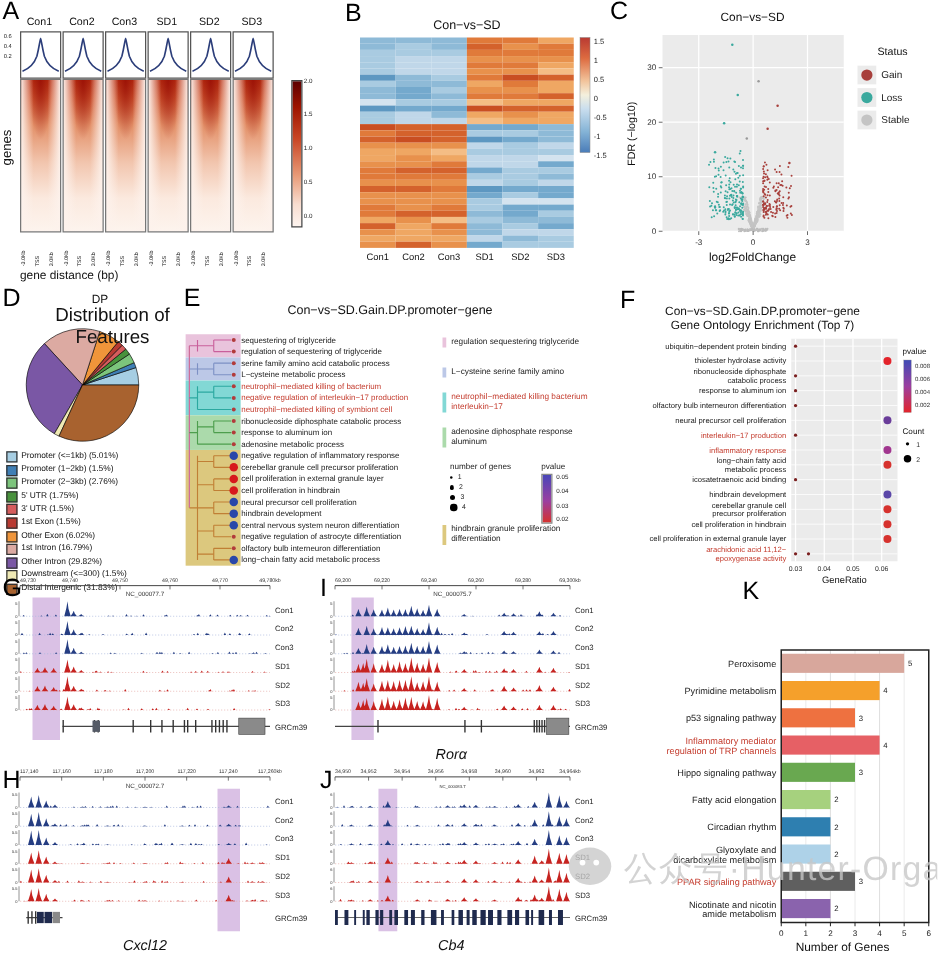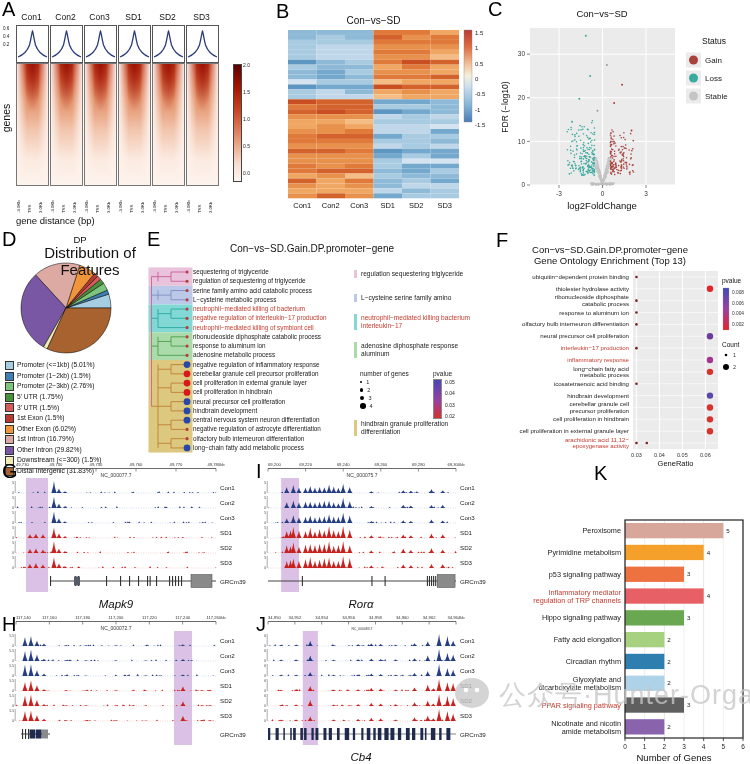--- a/index.html
+++ b/index.html
@@ -1470,21 +1470,21 @@
             <span>0.03</span>
             <span>0.02</span>
           </div>
         </div>
       </div>
     </div>
 
   <div class="panel" id="panel-f" style="left:470px;top:225px;width:280px;height:245px">
     <div class="plabel" style="left:26px;top:4px">F</div>
     <div class="ctitle" style="left:0;top:19px;width:280px;font-size:9.5px">Con−vs−SD.Gain.DP.promoter−gene</div>
-    <div class="ctitle" style="left:0;top:30px;width:280px;font-size:9.5px">Gene Ontology Enrichment (Top 13)</div>
+    <div class="ctitle" style="left:0;top:30px;width:280px;font-size:9.5px">Gene Ontology Enrichment (Top 7)</div>
   <svg width="280" height="245" viewBox="0 0 280 245" style="position: absolute; left: 0px; top: 0px;">
         <rect x="163" y="46" width="85" height="178" fill="#ebebeb"></rect>
         <line x1="163" y1="51.93333333333334" x2="248" y2="51.93333333333334" stroke="#fff" stroke-width="0.6"></line>
         <line x1="163" y1="63.8" x2="248" y2="63.8" stroke="#fff" stroke-width="0.6"></line>
         <line x1="163" y1="75.66666666666667" x2="248" y2="75.66666666666667" stroke="#fff" stroke-width="0.6"></line>
         <line x1="163" y1="87.53333333333333" x2="248" y2="87.53333333333333" stroke="#fff" stroke-width="0.6"></line>
         <line x1="163" y1="99.4" x2="248" y2="99.4" stroke="#fff" stroke-width="0.6"></line>
         <line x1="163" y1="111.26666666666667" x2="248" y2="111.26666666666667" stroke="#fff" stroke-width="0.6"></line>
         <line x1="163" y1="123.13333333333334" x2="248" y2="123.13333333333334" stroke="#fff" stroke-width="0.6"></line>
         <line x1="163" y1="135" x2="248" y2="135" stroke="#fff" stroke-width="0.6"></line>
@@ -1551,21 +1551,20 @@
         <text x="252" y="122" font-size="6.5" fill="#111">Count</text>
         <circle cx="256" cy="130" r="1.3" fill="#000"></circle>
         <text x="263" y="132.3" font-size="5.5" fill="#333">1</text>
         <circle cx="256" cy="142" r="3" fill="#000"></circle>
         <text x="263" y="144.3" font-size="5.5" fill="#333">2</text>
       </svg>
     </div>
 
   <div class="panel" id="panel-g" style="left:0;top:458px;width:252px;height:153px">
     <div class="plabel" style="left:2px;top:2px">G</div>
-    <div class="gene-name">Mapk9</div>
   <svg width="252" height="153" viewBox="0 0 252 153" style="position: absolute; left: 0px; top: 0px;">
         <line x1="16" y1="10.5" x2="216" y2="10.5" stroke="#444" stroke-width="0.8"></line>
         <text x="16" y="7.5" text-anchor="start" font-size="4.2" fill="#333">49,730</text>
         <line x1="16" y1="10.5" x2="16" y2="13.5" stroke="#444" stroke-width="0.6"></line>
         <text x="56" y="7.5" text-anchor="middle" font-size="4.2" fill="#333">49,740</text>
         <line x1="56" y1="10.5" x2="56" y2="13.5" stroke="#444" stroke-width="0.6"></line>
         <text x="96" y="7.5" text-anchor="middle" font-size="4.2" fill="#333">49,750</text>
         <line x1="96" y1="10.5" x2="96" y2="13.5" stroke="#444" stroke-width="0.6"></line>
         <text x="136" y="7.5" text-anchor="middle" font-size="4.2" fill="#333">49,760</text>
         <line x1="136" y1="10.5" x2="136" y2="13.5" stroke="#444" stroke-width="0.6"></line>
@@ -1627,20 +1626,21 @@
         <rect x="175" y="118" width="1.1" height="10" fill="#333"></rect>
         <rect x="178" y="118" width="1.1" height="10" fill="#333"></rect>
         <rect x="181" y="118" width="1.1" height="10" fill="#333"></rect>
         <rect x="74" y="118.5" width="6" height="9" fill="#555b66"></rect>
         <rect x="191" y="116.5" width="21" height="13" fill="#8a8a8a" stroke="#444" stroke-width="0.5"></rect>
         <text x="220" y="126" font-size="6.2" fill="#222">GRCm39</text>
       </svg>
     </div>
   <div class="panel" id="panel-h" style="left:0;top:611px;width:252px;height:153px">
     <div class="plabel" style="left:2px;top:2px">H</div>
+    <div class="gene-name">Cxcl12</div>
   <svg width="252" height="153" viewBox="0 0 252 153" style="position: absolute; left: 0px; top: 0px;">
         <line x1="16" y1="10.5" x2="216" y2="10.5" stroke="#444" stroke-width="0.8"></line>
         <text x="16" y="7.5" text-anchor="start" font-size="4.2" fill="#333">117,140</text>
         <line x1="16" y1="10.5" x2="16" y2="13.5" stroke="#444" stroke-width="0.6"></line>
         <text x="49.333333333333336" y="7.5" text-anchor="middle" font-size="4.2" fill="#333">117,160</text>
         <line x1="49.333333333333336" y1="10.5" x2="49.333333333333336" y2="13.5" stroke="#444" stroke-width="0.6"></line>
         <text x="82.66666666666667" y="7.5" text-anchor="middle" font-size="4.2" fill="#333">117,180</text>
         <line x1="82.66666666666667" y1="10.5" x2="82.66666666666667" y2="13.5" stroke="#444" stroke-width="0.6"></line>
         <text x="116" y="7.5" text-anchor="middle" font-size="4.2" fill="#333">117,200</text>
         <line x1="116" y1="10.5" x2="116" y2="13.5" stroke="#444" stroke-width="0.6"></line>

